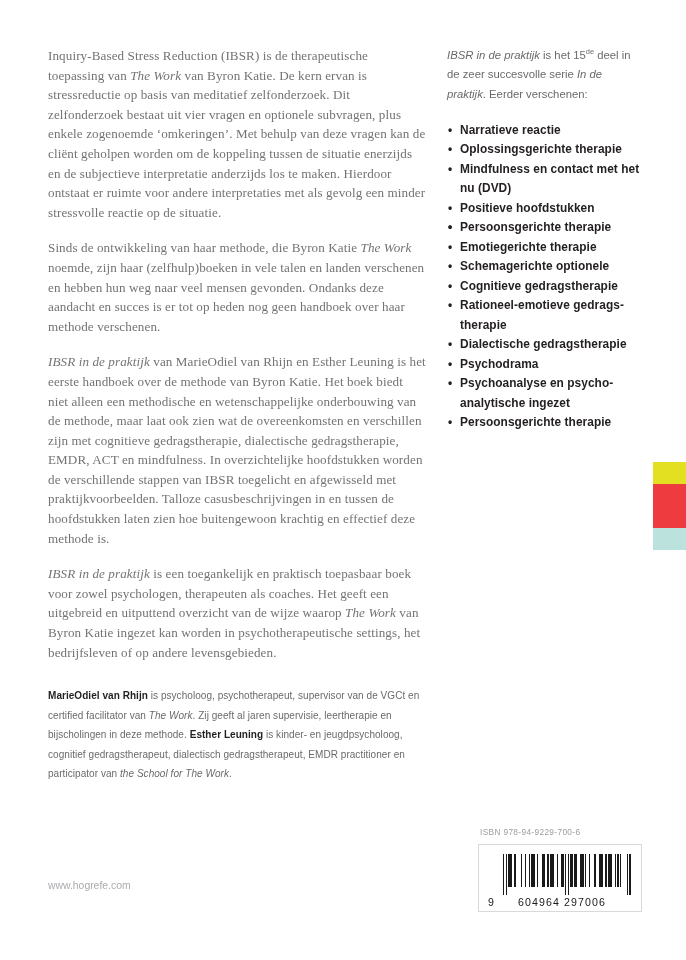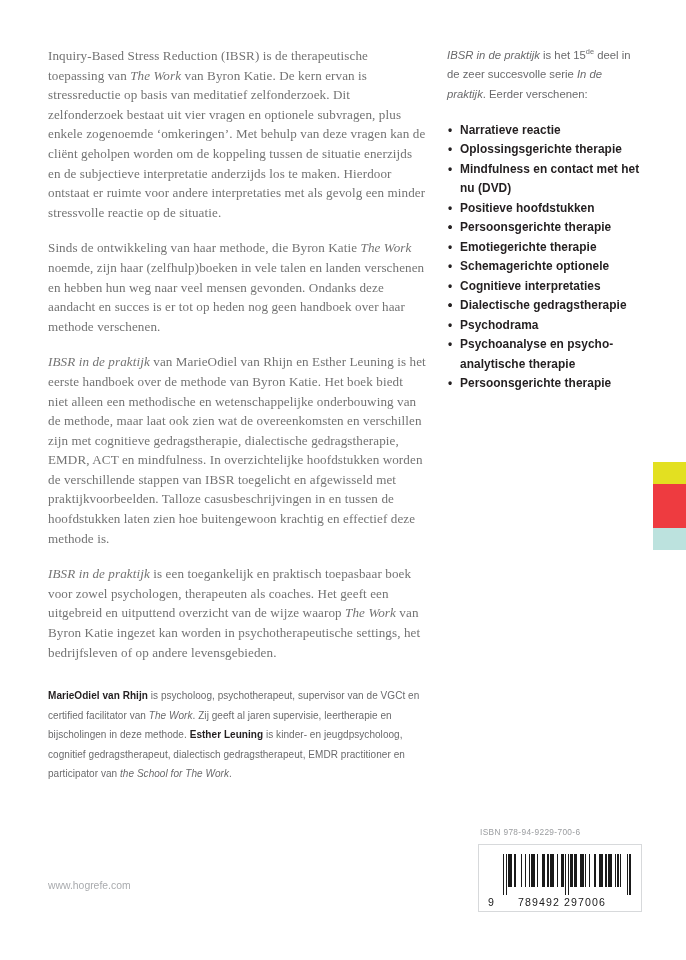--- a/index.html
+++ b/index.html
@@ -213,25 +213,25 @@
     <p class="series-intro" id="series-intro"><span class="it">IBSR in de praktijk</span> is het 15<sup>de</sup> deel in de zeer succesvolle serie <span class="it">In de praktijk</span>. Eerder verschenen:</p>
     <ul class="series-list" id="series-list">
         <li><span class="bullet">•</span><span>Narratieve reactie</span></li>
         <li><span class="bullet">•</span><span>Oplossingsgerichte therapie</span></li>
         <li><span class="bullet">•</span><span>Mindfulness en contact met het nu (DVD)</span></li>
         <li><span class="bullet">•</span><span>Positieve hoofdstukken</span></li>
         <li><span class="bullet">•</span></li>
         <li><span class="bullet">•</span><span>Persoonsgerichte therapie</span></li>
         <li><span class="bullet">•</span><span>Emotiegerichte therapie</span></li>
         <li><span class="bullet">•</span><span>Schemagerichte optionele</span></li>
-        <li><span class="bullet">•</span><span>Cognitieve interpretaties</span></li>
-        <li><span class="bullet">•</span></li>
+        <li><span class="bullet">•</span><span>Cognitieve gedragstherapie</span></li>
+        <li><span class="bullet">•</span><span>Rationeel-emotieve gedrags-therapie</span></li>
         <li><span class="bullet">•</span><span>Dialectische gedragstherapie</span></li>
         <li><span class="bullet">•</span><span>Psychodrama</span></li>
-        <li><span class="bullet">•</span><span>Psychoanalyse en psycho-analytische therapie</span></li>
+        <li><span class="bullet">•</span><span>Psychoanalyse en psycho-analytische ingezet</span></li>
         <li><span class="bullet">•</span><span>Persoonsgerichte therapie</span></li>
       </ul>
   </div>
 
   <div class="color-stack">
     <span class="swatch swatch-yellow"></span>
     <span class="swatch swatch-red"></span>
     <span class="swatch swatch-mint"></span>
   </div>
 
@@ -299,18 +299,18 @@
           <i style="width: 1.38px; height: 33px;"></i>
           <i style="width: 1.38px; height: 33px; background: transparent;"></i>
           <i style="width: 1.38px; height: 33px;"></i>
           <i style="width: 5.52px; height: 33px; background: transparent;"></i>
           <i style="width: 1.38px; height: 41px;"></i>
           <i style="width: 1.38px; height: 41px; background: transparent;"></i>
           <i style="width: 1.38px; height: 41px;"></i>
         </div>
       <div class="barcode-digits">
         <span class="lead">9</span>
-        <span>789492 297006</span>
+        <span>604964 297006</span>
       </div>
     </div>
   </div>
 
 </div>
 
 </body></html>

